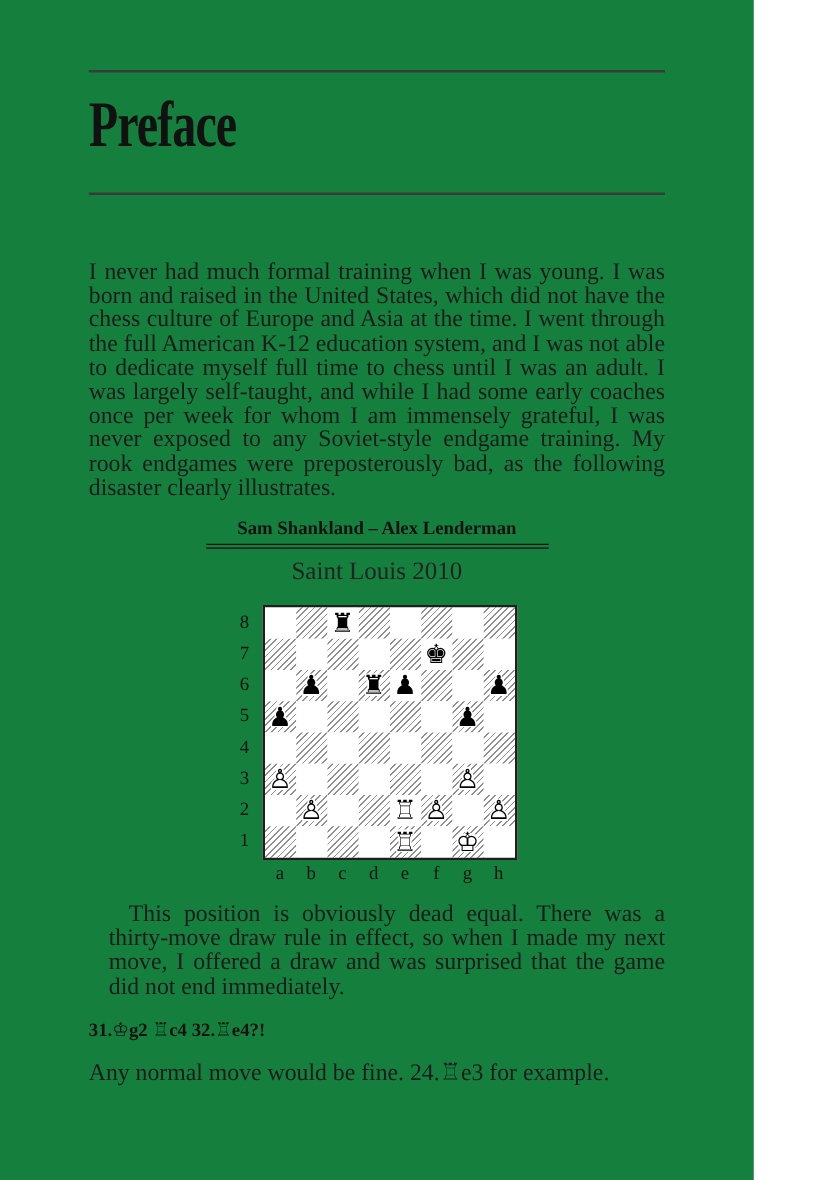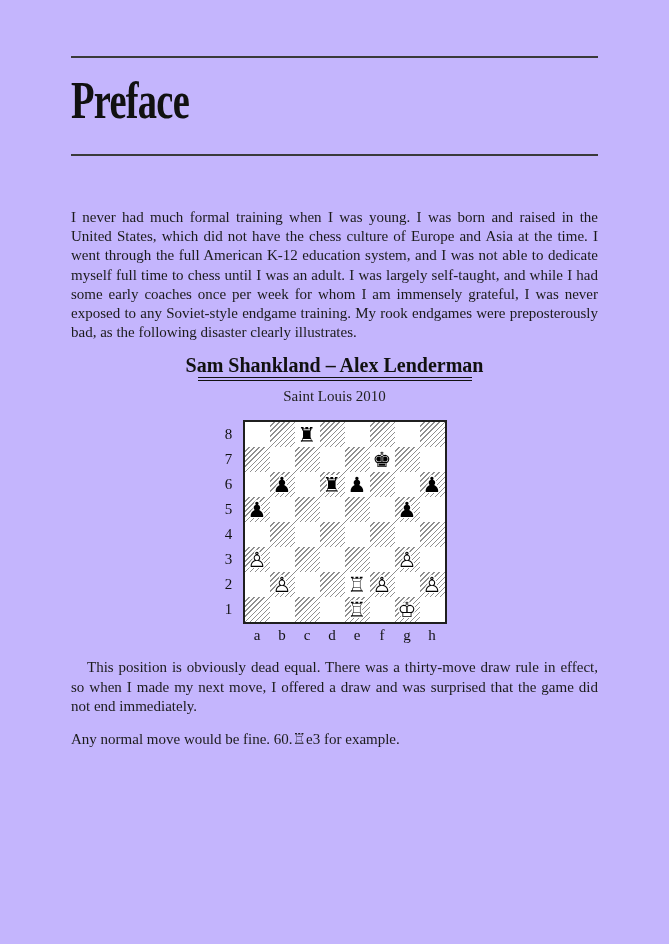--- a/index.html
+++ b/index.html
@@ -1,20 +1,20 @@
 <!DOCTYPE html>
 <html><head>
 <meta charset="utf-8">
 <style>
   * { box-sizing: border-box; }
   html,body { margin:0; padding:0; background:#ffffff; }
   .page {
     position: relative;
-    width: 669px; height: 944px;
-    background: #c4b5fd;
+    width: 603px; height: 944px;
+    background: #15803d;
     font-family: "Liberation Serif", serif;
     color: #1b1b1b;
     overflow: hidden;
   }
   .content { padding: 0 71px; }
 
   .rule {
     border: none;
     border-top: 2px solid #3a3a3a;
     margin: 0;
@@ -30,55 +30,55 @@
     letter-spacing: -1px;
     transform: scaleX(0.74);
     transform-origin: left center;
     color: #111;
     font-family: "Liberation Serif", serif;
   }
 
   p { margin: 0; }
   .body-text {
     margin-top: 52px;
-    font-size: 15px;
+    font-size: 19px;
     line-height: 19.2px;
     text-align: justify;
     color: #1b1b1b;
   }
-  .body-text.indent { text-indent: 16px; }
+  .body-text.indent { text-indent: 16px; margin-left: 16px; }
   .body-text.after-diagram { margin-top: 14px; }
   .body-text.after-moves { margin-top: 2px; }
   .body-text.normal-gap { margin-top: 14px; }
 
   .moves {
     margin-top: 17px;
     font-size: 15px;
     line-height: 19.5px;
     font-weight: bold;
     text-align: justify;
     color: #111;
     font-family: "Liberation Serif", "DejaVu Sans", serif;
   }
 
   .game-header { margin-top: 13px; text-align: center; }
   .players {
-    font-size: 20px;
+    font-size: 15px;
     font-weight: bold;
     color: #111;
     line-height: 20px;
   }
   .double-rule {
     width: 274px;
     height: 4px;
     margin: 2px auto 0;
     border-top: 1px solid #111;
     border-bottom: 1px solid #111;
   }
-  .venue { margin-top: 7px; font-size: 15px; color: #222; }
+  .venue { margin-top: 7px; font-size: 20px; color: #222; }
 
   
   .diagram { margin: 15px auto 0; width: 228px; }
   .board-wrap { display: flex; align-items: flex-start; }
   .rank-labels { width: 16px; margin-right: 6px; padding-top: 2px; }
   .rank-label {
     height: 25px; line-height: 25px;
     font-size: 15px; text-align: center; color: #111;
   }
   .board {
@@ -303,19 +303,20 @@
           <div class="file-label">d</div>
           <div class="file-label">e</div>
           <div class="file-label">f</div>
           <div class="file-label">g</div>
           <div class="file-label">h</div>
         </div>
     </div>
 
     <p class="body-text indent after-diagram">This position is obviously dead equal. There was a thirty-move draw rule in effect, so when I made my next move, I offered a draw and was surprised that the game did not end immediately.</p>
 
-
-
-    <p class="body-text normal-gap">Any normal move would be fine. 60.♖e3 for example.</p>
+    <p class="moves">31.♔g2 ♖c4 32.♖e4?!</p>
+
+
+    <p class="body-text normal-gap">Any normal move would be fine. 24.♖e3 for example.</p>
 
 
   </div>
 </div>
 
 </body></html>

